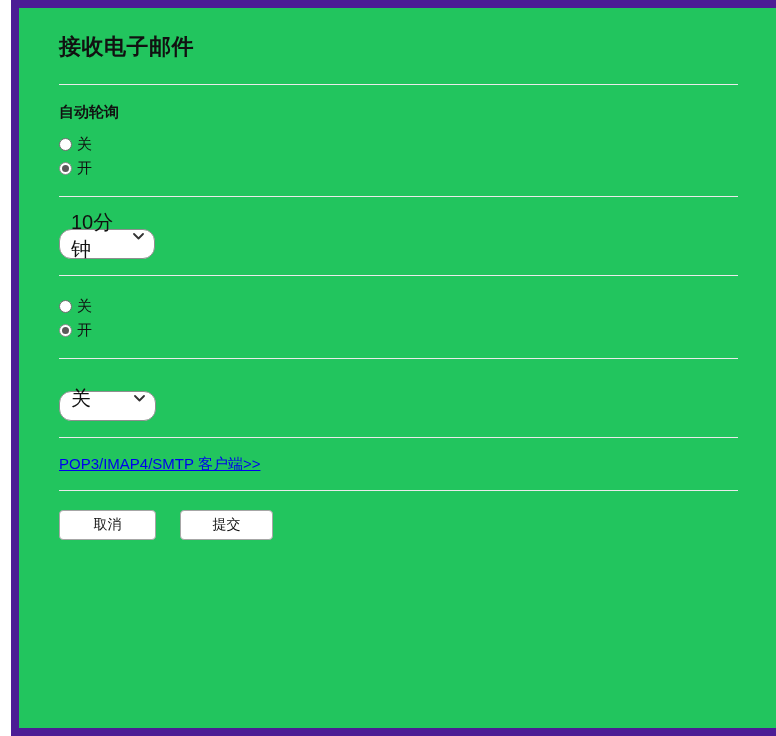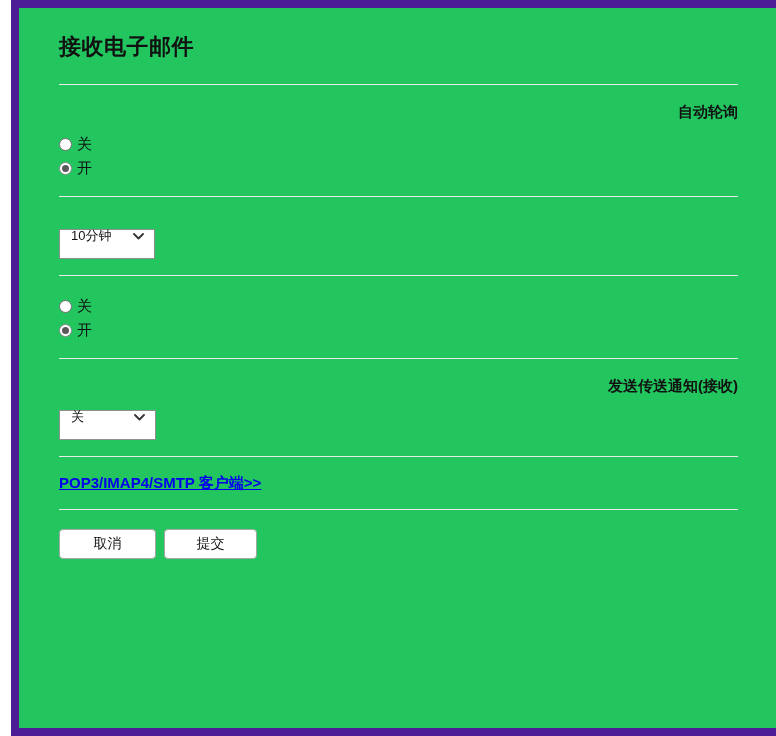--- a/index.html
+++ b/index.html
@@ -27,21 +27,20 @@
     letter-spacing: 0.5px;
   }
   .field {
     border-top: 1px solid #ebebeb;
     padding: 18px 0 16px;
   }
   .field-label {
     font-size: 15px;
     font-weight: 700;
     margin-bottom: 10px;
-    text-align: right;
   }
   .radio-row {
     display: flex;
     align-items: center;
     height: 24px;
     cursor: pointer;
   }
   .radio-circle {
     width: 13px;
     height: 13px;
@@ -60,49 +59,49 @@
     background: #5a5a5a;
   }
   .radio-text {
     font-size: 15px;
     margin-left: 5px;
   }
   .select-box {
     margin-top: 14px;
     height: 30px;
     border: 1px solid #8f8f8f;
-    border-radius: 0;
+    border-radius: 12px;
     background: #ffffff;
     display: flex;
     align-items: center;
     justify-content: space-between;
     padding: 0 10px 16px 11px;
-    font-size: 13px;
+    font-size: 20px;
     cursor: default;
   }
   .select-box.w1 { width: 96px; }
   .select-box.w2 { width: 106px; }
   .select-box.w3 { width: 97px; }
   .chevron { display: flex; align-items: center; margin-left: 8px; }
   .link-row {
     border-top: 1px solid #ebebeb;
     padding: 17px 0 16px;
   }
   .pop3-link {
     color: #0000ee;
     font-size: 15px;
-    font-weight: 700;
+    font-weight: 400;
     text-decoration: underline;
     cursor: pointer;
   }
   .buttons-row {
     border-top: 1px solid #ebebeb;
     padding-top: 19px;
     display: flex;
-    gap: 8px;
+    gap: 24px;
   }
   .btn {
     height: 30px;
     background: #ffffff;
     border: 1px solid #a6a6a6;
     border-radius: 4px;
     font-size: 14px;
     font-family: inherit;
     color: #111111;
     cursor: pointer;
@@ -147,21 +146,20 @@
         <span class="radio-circle"></span>
         <span class="radio-text">关</span>
       </label>
       <label class="radio-row">
         <span class="radio-circle checked"></span>
         <span class="radio-text">开</span>
       </label>
     </section>
 
     <section class="field">
-      <div class="field-label">发送传送通知(接收)</div>
       <div class="select-box w3">
         <span>关</span>
         <span class="chevron">
           <svg width="11" height="7" viewBox="0 0 11 7">
               <polyline points="1,1 5.5,5.5 10,1" fill="none" stroke="#333333" stroke-width="1.8" stroke-linecap="round" stroke-linejoin="round"></polyline>
             </svg>
         </span>
       </div>
     </section>
 

